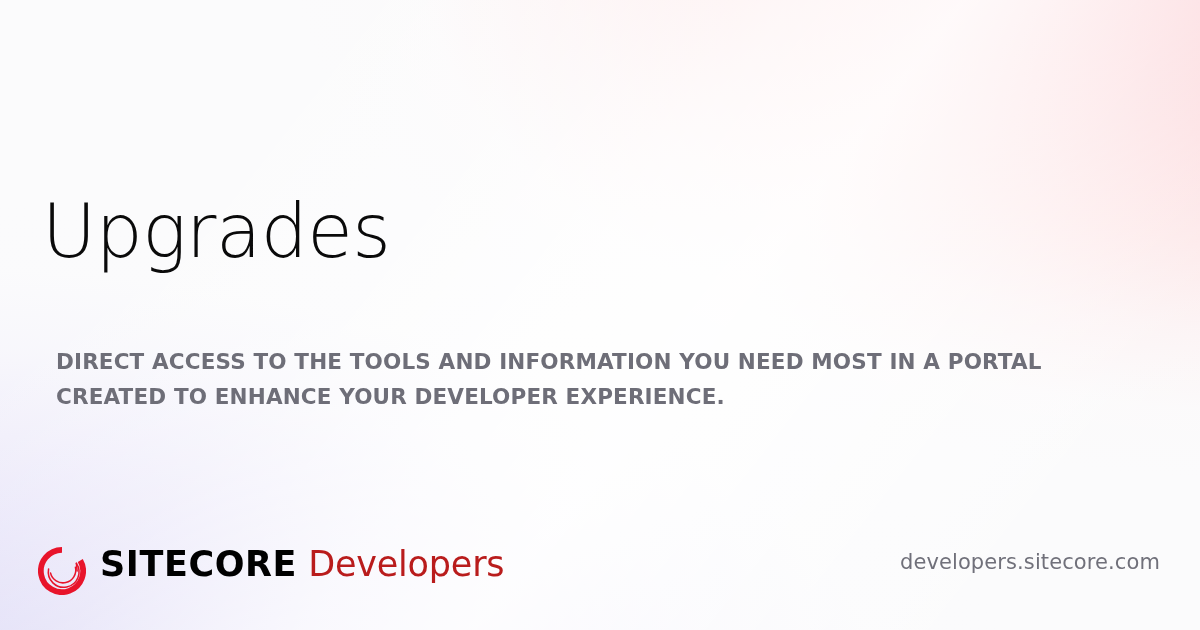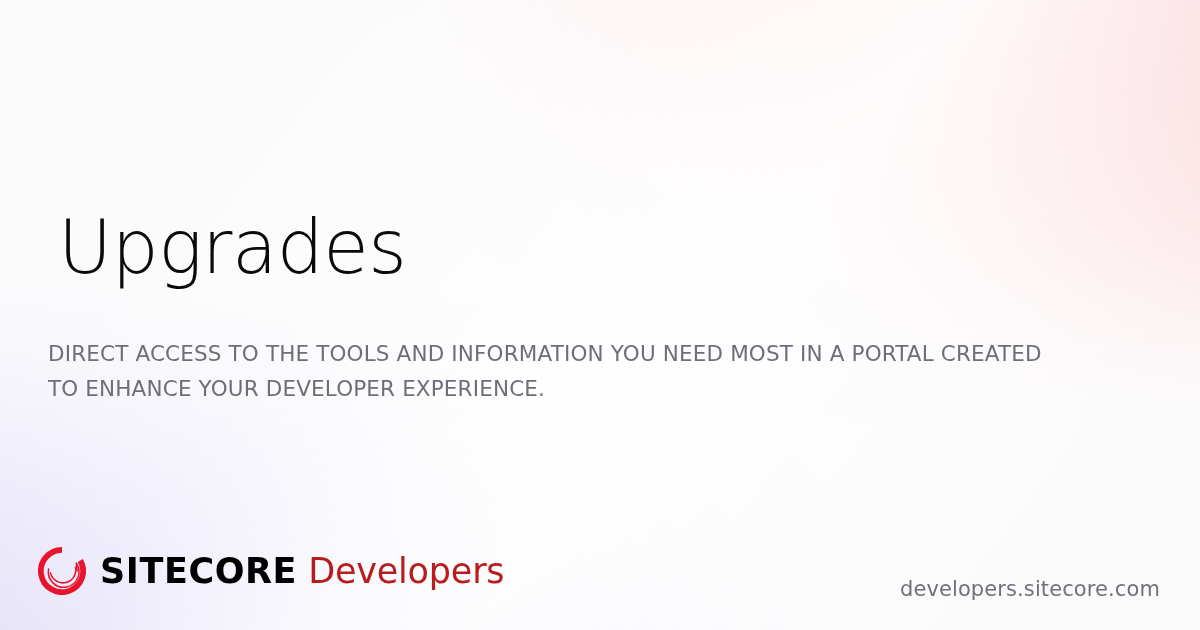--- a/index.html
+++ b/index.html
@@ -72,50 +72,50 @@
   
   .content {
     position: absolute;
     inset: 0;
   }
 
   .headline {
     position: absolute;
     left: 42px;
     top: 194px;
-    margin: 16px;
+    margin: 0;
     font-size: 74px;
     font-weight: 300;
     line-height: 1;
     letter-spacing: -0.5px;
     color: #0a0a0a;
     white-space: nowrap;
   }
 
   .subhead {
     position: absolute;
     left: 44px;
     top: 333px;
-    margin: 4px;
+    margin: 12px;
     width: 1010px;
     font-size: 21.5px;
-    font-weight: 400;
+    font-weight: 700;
     line-height: 1.62;
     letter-spacing: 0.15px;
     color: #6e6e78;
     text-transform: uppercase;
   }
 
   
   .brand {
     position: absolute;
     left: 38px;
     bottom: 35px;
     display: flex;
-    align-items: center;
+    align-items: flex-start;
     gap: 14px;
     margin-top: 33px;
   }
 
   .brand-mark {
     width: 48px;
     height: 48px;
     display: block;
     flex: none;
   }
@@ -139,21 +139,21 @@
     font-size: 35px;
     font-weight: 400;
     letter-spacing: -0.2px;
     color: #b91c1c;
     line-height: 1;
   }
 
   .site-url {
     position: absolute;
     right: 40px;
-    bottom: 30px;
+    bottom: 57px;
     font-size: 21px;
     font-weight: 400;
     letter-spacing: 0.1px;
     color: #70707a;
     line-height: 1;
   }
 </style>
 </head>
 <body>
 

